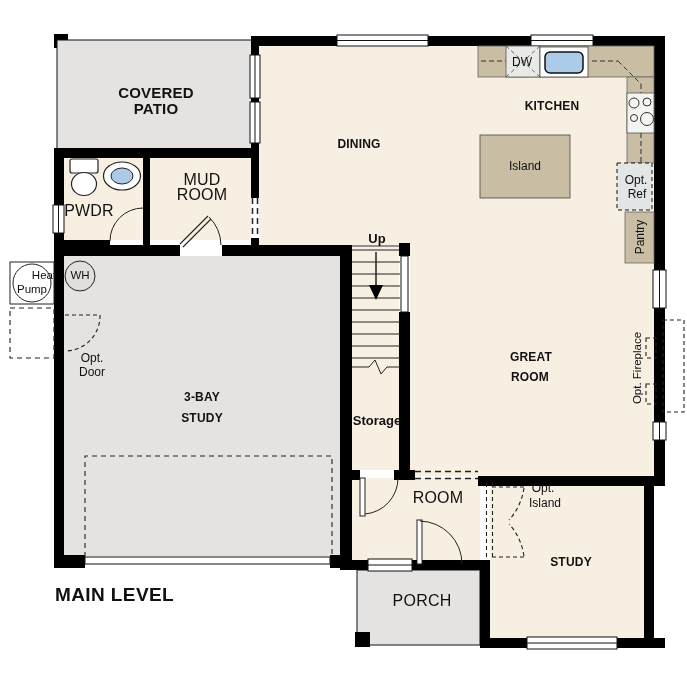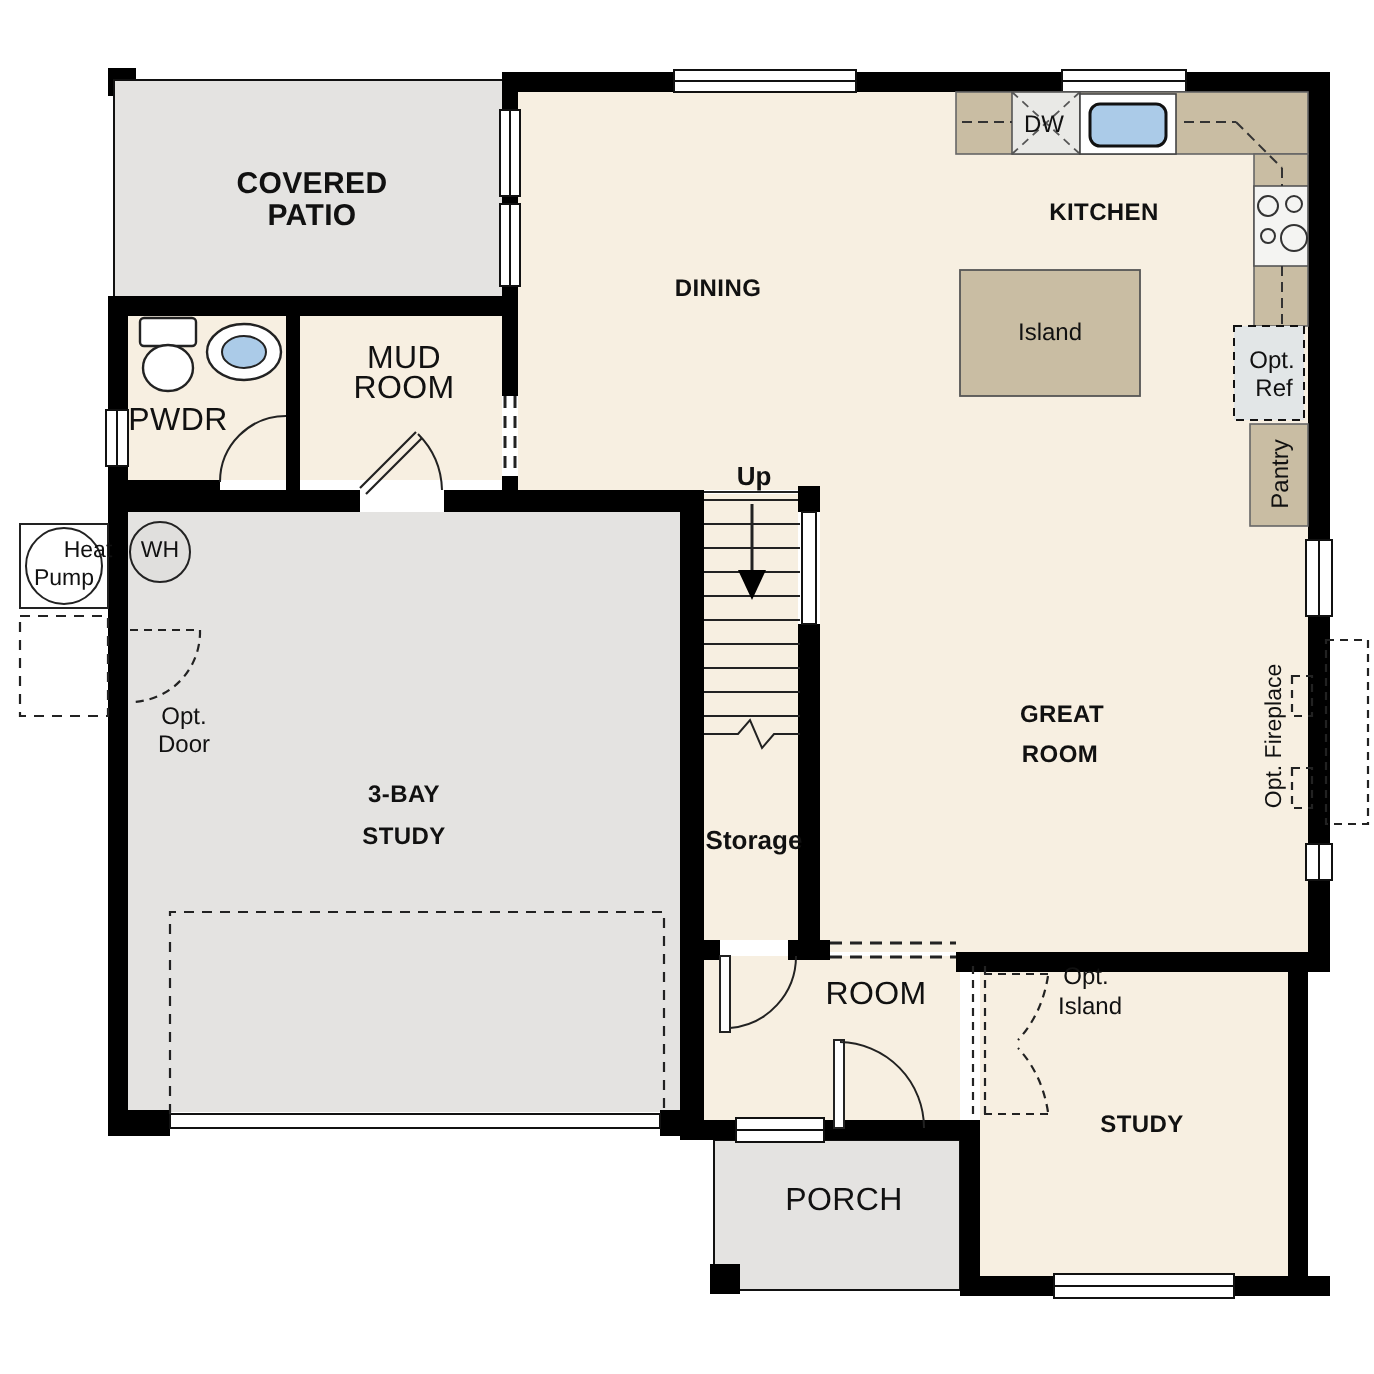--- a/index.html
+++ b/index.html
@@ -219,14 +219,15 @@
   <div class="lbl r11" style="left:44px;top:276px">Heat</div>
   <div class="lbl r11" style="left:32px;top:290px">Pump</div>
   <div class="lbl r11" style="left:80px;top:276px">WH</div>
   <div class="lbl r12" style="left:92px;top:358px">Opt.</div>
   <div class="lbl r12" style="left:92px;top:372px">Door</div>
   <div class="lbl b14" style="left:438px;top:498px">ROOM</div>
   <div class="lbl r12" style="left:543px;top:488px">Opt.</div>
   <div class="lbl r12" style="left:545px;top:503px">Island</div>
   <div class="lbl b16" style="left:571px;top:562px">STUDY</div>
   <div class="lbl b14" style="left:422px;top:601px">PORCH</div>
+  <div class="lbl b19" style="left:55px;top:585px">MAIN LEVEL</div>
 
 </div>
 
 </body></html>

